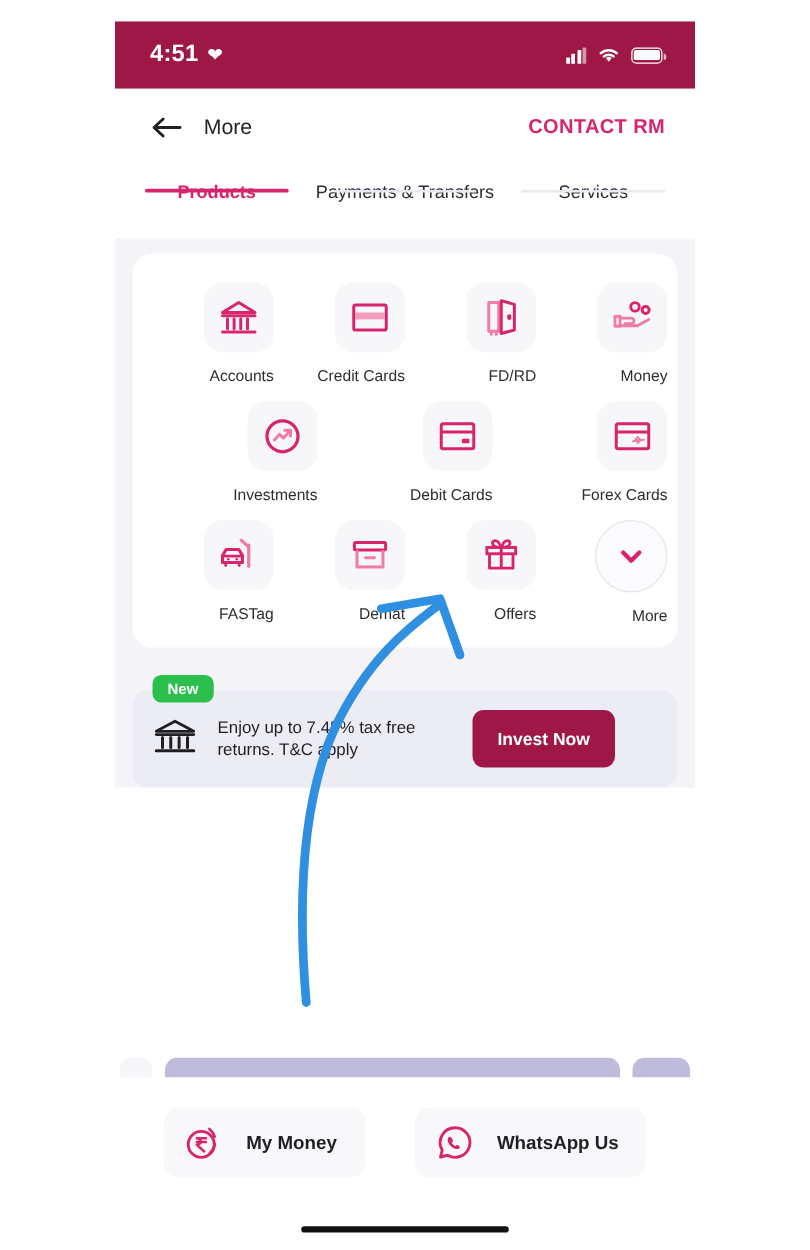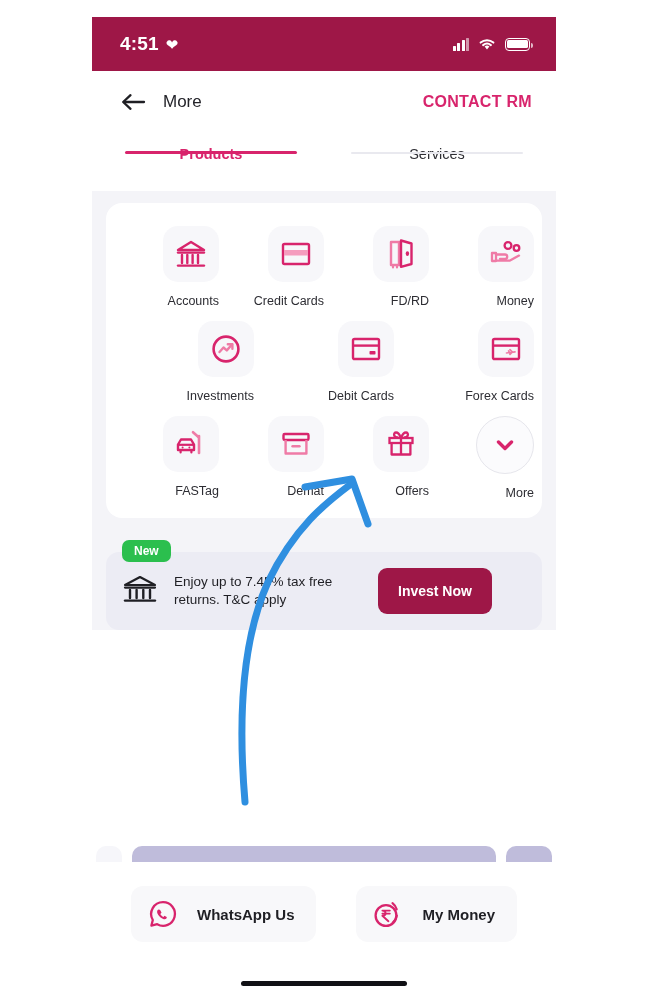--- a/index.html
+++ b/index.html
@@ -357,20 +357,24 @@
     </div>
     <span class="contact-rm">CONTACT RM</span>
   </div>
 
   <div class="tabs">
     <div class="tab active">
       <span class="tab-label">Products</span>
       <span class="tab-underline"></span>
     </div>
     <div class="tab">
+      <span class="tab-label">Payments &amp; Transfers</span>
+      <span class="tab-underline"></span>
+    </div>
+    <div class="tab">
       <span class="tab-label">Services</span>
       <span class="tab-underline"></span>
     </div>
   </div>
 
   <div class="page">
 
     <div class="grid-card">
 
       <div class="grid-row">
@@ -530,32 +534,32 @@
 
 <div class="carousel-peek">
   <span class="peek-card a"></span>
   <span class="peek-card b"></span>
   <span class="peek-card c"></span>
 </div>
 
 <div class="bottombar" style="left:92px; width:464px;">
   <div class="bottom-btn">
     <svg width="32" height="32" viewBox="0 0 32 32">
-      <path d="M16 4.2 A11.8 11.8 0 0 0 5.8 22 L4.4 27.6 L10.2 26.2 A11.8 11.8 0 1 0 16 4.2 Z" fill="none" stroke="#d8246c" stroke-width="2.3" stroke-linejoin="round"></path>
-      <path d="M12.2 11.4 c-.7 0-1.4.3-1.8 1.1 -.6 1.2-.2 3 .9 4.6 1.3 1.9 3.1 3.3 4.9 3.9 1.4.5 2.6.3 3.2-.5 .4-.5.5-1.2.3-1.6 l-2.2-1.2 -1.1 1.2 c-1.2-.6-2.4-1.7-3.1-3 l1.2-1.1 -1-2.3 Z" fill="#d8246c"></path>
-    </svg>
-    <span class="bottom-label">WhatsApp Us</span>
-  </div>
-  <div class="bottom-btn">
-    <svg width="32" height="32" viewBox="0 0 32 32">
       <path d="M20.5 5.2 a12 12 0 0 1 4.2 6.2 M24.8 17.5 a12 12 0 0 1 -4 7" fill="none" stroke="#d8246c" stroke-width="2.2" stroke-linecap="round"></path>
       <circle cx="14" cy="17.5" r="10.4" fill="none" stroke="#d8246c" stroke-width="2.3"></circle>
       <path d="M10.4 12.6 H17.8 M10.4 15.6 H17.8 M10.4 12.6 c4 0 4.6 5.2 0 5.2 l6 5.4" fill="none" stroke="#d8246c" stroke-width="1.9" stroke-linecap="round" stroke-linejoin="round"></path>
     </svg>
     <span class="bottom-label">My Money</span>
   </div>
+  <div class="bottom-btn">
+    <svg width="32" height="32" viewBox="0 0 32 32">
+      <path d="M16 4.2 A11.8 11.8 0 0 0 5.8 22 L4.4 27.6 L10.2 26.2 A11.8 11.8 0 1 0 16 4.2 Z" fill="none" stroke="#d8246c" stroke-width="2.3" stroke-linejoin="round"></path>
+      <path d="M12.2 11.4 c-.7 0-1.4.3-1.8 1.1 -.6 1.2-.2 3 .9 4.6 1.3 1.9 3.1 3.3 4.9 3.9 1.4.5 2.6.3 3.2-.5 .4-.5.5-1.2.3-1.6 l-2.2-1.2 -1.1 1.2 c-1.2-.6-2.4-1.7-3.1-3 l1.2-1.1 -1-2.3 Z" fill="#d8246c"></path>
+    </svg>
+    <span class="bottom-label">WhatsApp Us</span>
+  </div>
   <div class="home-indicator"></div>
 </div>
 
 <svg class="annotation">
   <path d="M245 802 C238 720 242 640 268 582 C296 524 330 500 351 484" fill="none" stroke="#2f8fe0" stroke-width="7" stroke-linecap="round"></path>
   <path d="M305 487 L352 479 L368 524" fill="none" stroke="#2f8fe0" stroke-width="7" stroke-linecap="round" stroke-linejoin="round"></path>
 </svg>
 
 </body></html>

